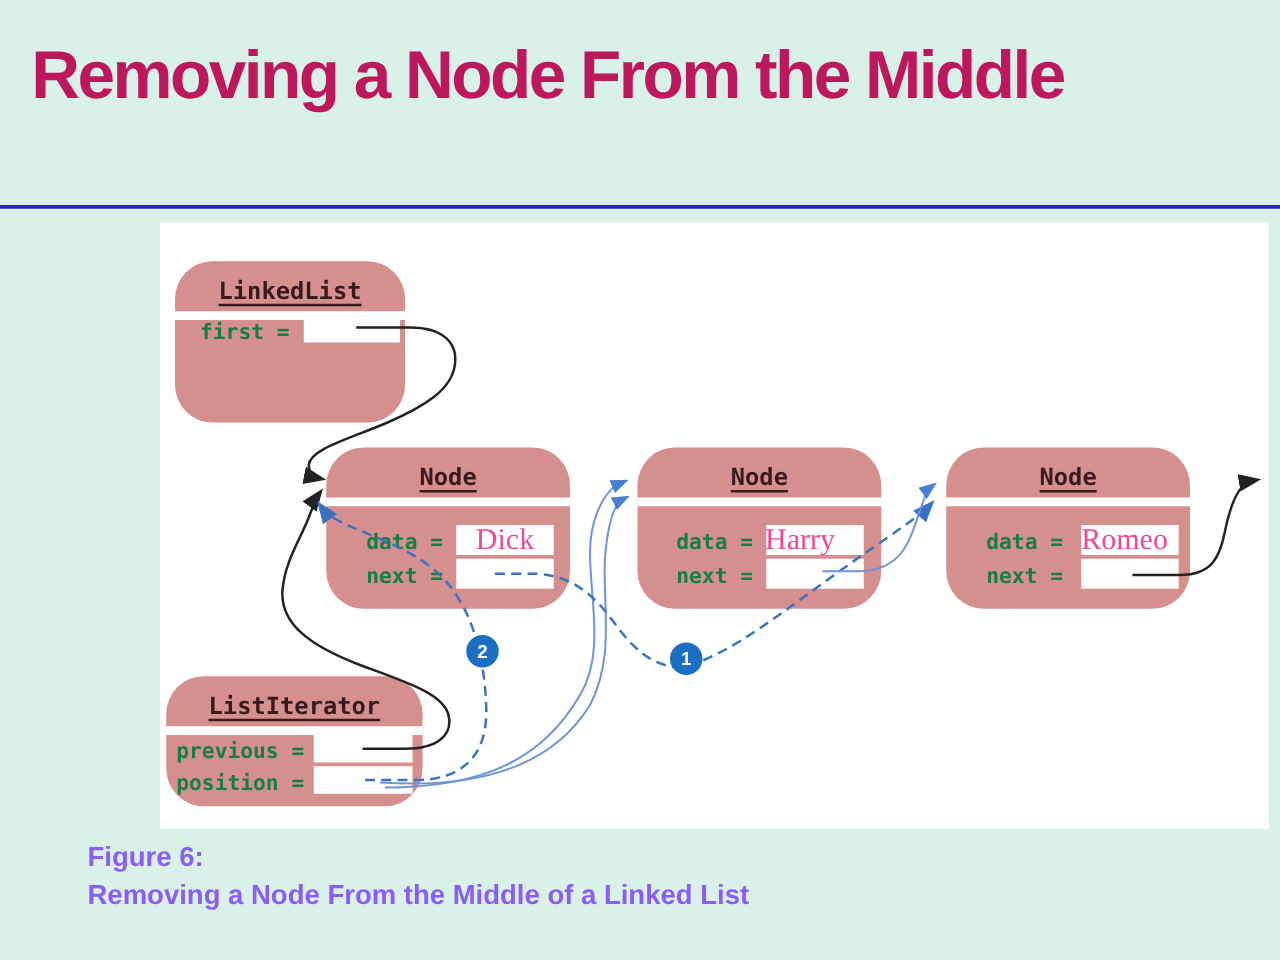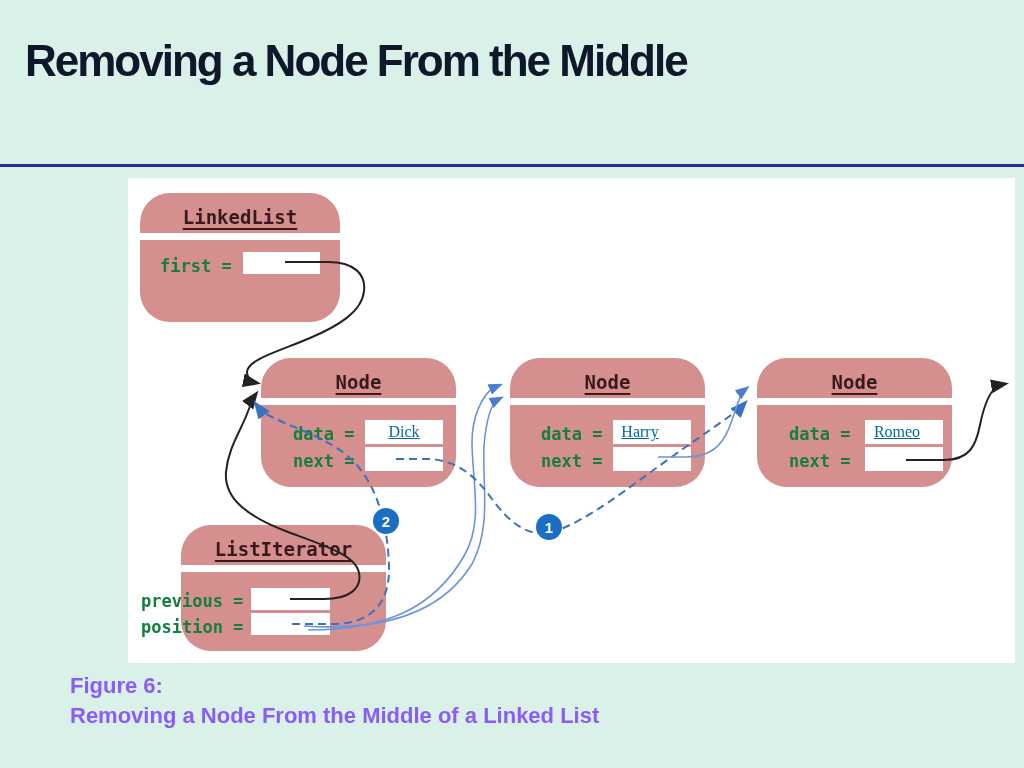--- a/index.html
+++ b/index.html
@@ -6,21 +6,21 @@
   #slide{
     position:relative;
     width:1024px;height:768px;
     background:#d9f1e9;
     overflow:hidden;
     font-family:"Liberation Sans", sans-serif;
   }
   
   #title{
     position:absolute;left:25px;top:28px;width:980px;
-    color:#0f172a;font-weight:bold;font-size:44px;line-height:65px;
+    color:#be185d;font-weight:bold;font-size:54px;line-height:65px;
     letter-spacing:-2px;
   }
   #title-rule{
     position:absolute;left:0;top:164px;width:1024px;height:3px;
     background:#2929a3;
   }
   
   #canvas{
     position:absolute;left:128px;top:178px;width:887px;height:485px;
     background:#ffffff;
@@ -40,22 +40,22 @@
     padding-top:8px;
   }
   .flabel{
     position:absolute;font-family:"DejaVu Sans Mono", monospace;font-weight:bold;
     font-size:17px;line-height:24px;white-space:pre;color:#15803d;
   }
   .ffield{
     position:absolute;background:#ffffff;
   }
   .fvalue{
-    position:absolute;font-family:"Liberation Serif", serif;font-size:16px;
-    line-height:24px;text-align:center;color:#0369a1;text-decoration:underline;
+    position:absolute;font-family:"Liberation Serif", serif;font-size:24px;
+    line-height:24px;text-align:center;color:#ec4899;
   }
   .badge{
     position:absolute;width:26px;height:26px;border-radius:50%;
     background:#1b6ec2;color:#ffffff;font-weight:bold;font-size:15px;
     display:flex;align-items:center;justify-content:center;
   }
   #arrow-layer{position:absolute;left:0;top:0;}
   
   #caption{
     position:absolute;left:70px;top:671px;
@@ -66,21 +66,21 @@
 <body>
 
 <div id="slide">
 
   <div id="title"><span>Removing a Node From the Middle</span><br>
   </div>
   <div id="title-rule"></div>
 
   <div id="canvas">
 
-    <div class="obox" style="left:12px;top:15px;width:200px;height:129px;text-align:center;">
+    <div class="obox" style="left:12px;top:31px;width:184px;height:129px;text-align:center;">
       <div class="hdr">
         <span class="cls">LinkedList</span>
       </div>
     </div>
     <div class="flabel" style="left:32px;top:76px;">first =</div>
     <div class="ffield" style="left:115px;top:74px;width:77px;height:22px;"></div>
 
     <div class="obox" style="left:133px;top:180px;width:195px;height:129px;">
       <div class="hdr">
         <span class="cls">Node</span>
@@ -107,21 +107,21 @@
       <div class="hdr">
         <span class="cls">Node</span>
       </div>
     </div>
     <div class="flabel" style="left:661px;top:244px;">data =</div>
     <div class="ffield" style="left:737px;top:242px;width:78px;height:24px;"></div>
     <div class="fvalue" style="left:737px;top:242px;width:64px;">Romeo</div>
     <div class="flabel" style="left:661px;top:271px;">next =</div>
     <div class="ffield" style="left:737px;top:269px;width:78px;height:24px;"></div>
 
-    <div class="obox" style="left:5px;top:347px;width:205px;height:126px;margin-left:48px;">
+    <div class="obox" style="left:5px;top:363px;width:205px;height:104px;">
       <div class="hdr">
         <span class="cls">ListIterator</span>
       </div>
     </div>
     <div class="flabel" style="left:13px;top:411px;">previous =</div>
     <div class="ffield" style="left:123px;top:410px;width:79px;height:22px;"></div>
     <div class="flabel" style="left:13px;top:437px;">position =</div>
     <div class="ffield" style="left:123px;top:435px;width:79px;height:22px;"></div>
 
     <svg id="arrow-layer" width="887" height="485" viewBox="0 0 887 485">

